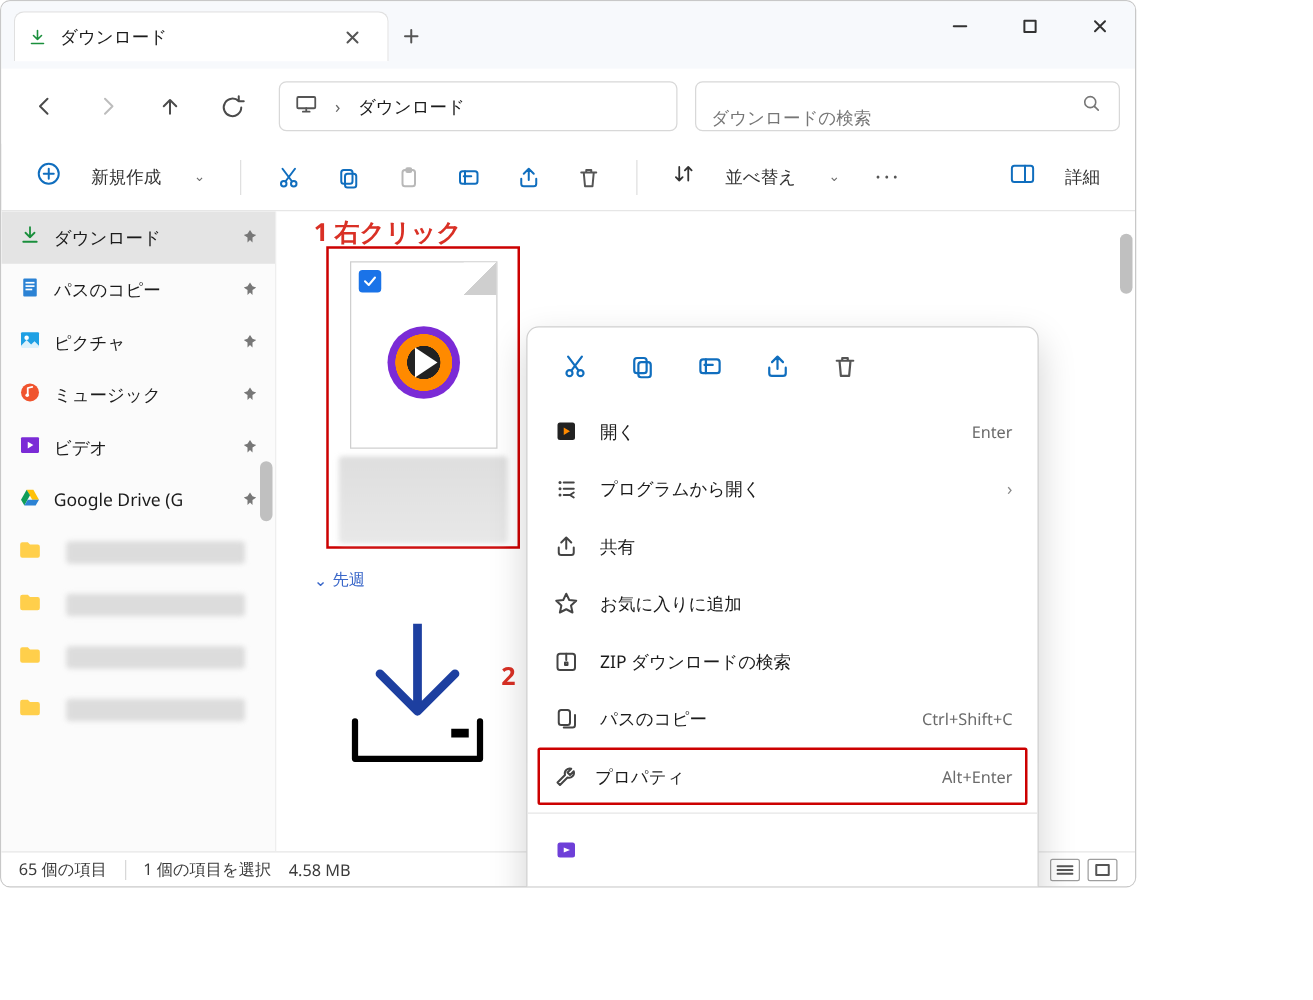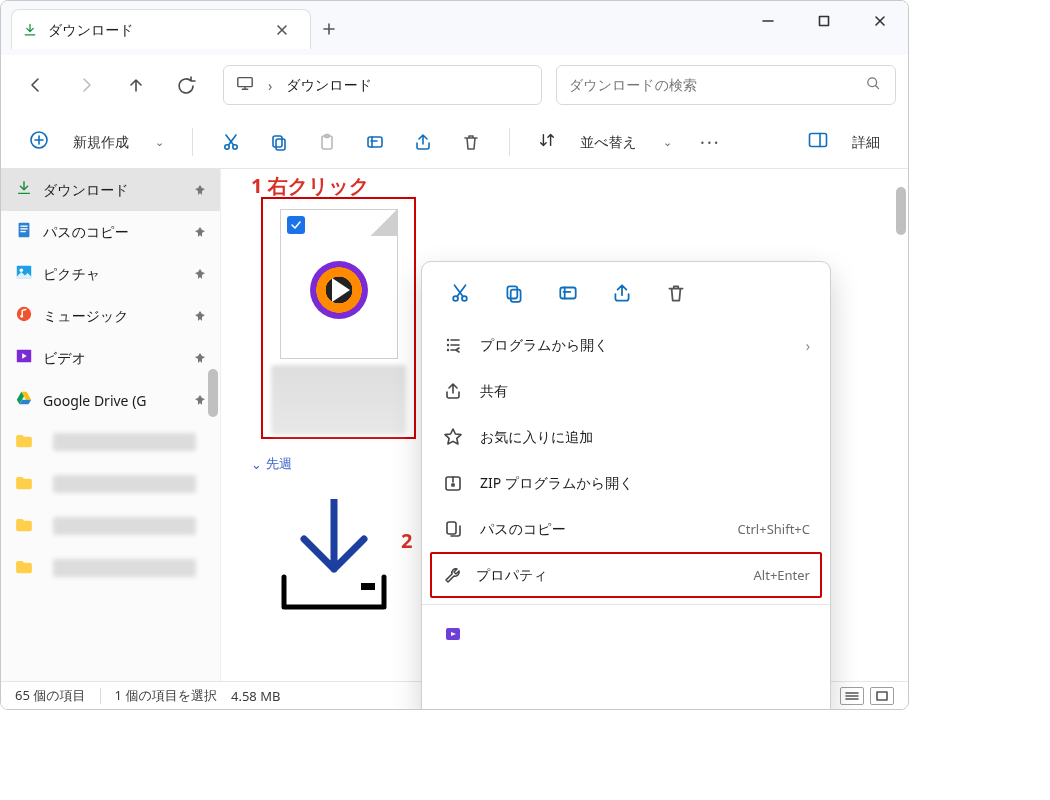--- a/index.html
+++ b/index.html
@@ -26,21 +26,21 @@
   .tab-close{margin-left:auto;width:28px;height:28px;display:flex;align-items:center;justify-content:center;border-radius:4px;}
   .newtab{width:36px;height:40px;margin-top:8px;display:flex;align-items:center;justify-content:center;}
   .win-controls{margin-left:auto;display:flex;}
   .win-btn{width:56px;height:40px;display:flex;align-items:center;justify-content:center;}
   
   .navbar{display:flex;align-items:center;height:60px;padding:0 12px;gap:4px;background:#fff;}
   .nav-icon{width:46px;height:40px;display:flex;align-items:center;justify-content:center;border-radius:6px;color:#4b4b4b;}
   .nav-icon.disabled{color:#bdbdbd;}
   .addr{flex:1;display:flex;align-items:center;gap:14px;height:40px;border:1px solid #d8d8d8;border-radius:6px;margin:0 10px;padding:0 12px;background:#fff;}
   .addr .crumb-sep{color:#696969;}
-  .search{width:340px;display:flex;align-items:center;height:40px;border:1px solid #d8d8d8;border-radius:6px;padding:0 12px;color:#767676;position:relative;}
+  .search{width:340px;display:flex;align-items:flex-end;height:40px;border:1px solid #d8d8d8;border-radius:6px;padding:0 12px;color:#767676;position:relative;}
   .search-icon{position:absolute;right:14px;top:50%;transform:translateY(-50%);color:#767676;}
   
   .toolbar{display:flex;align-items:center;height:54px;padding:0 18px;gap:8px;border-bottom:1px solid #e6e6e6;}
   .tb-btn{display:flex;align-items:center;gap:24px;height:36px;padding:0 10px;border-radius:6px;color:var(--accent);}
   .tb-plain{color:#333;}
   .tb-sep{width:1px;height:28px;background:#e0e0e0;margin:0 10px;}
   .tb-grow{flex:1;}
   .chev{font-size:11px;color:#6b6b6b;margin-left:2px;}
   
   .main{display:flex;height:calc(100% - 54px - 60px - 54px - 28px);}
@@ -404,20 +404,30 @@
       <div class="ctxt-ic muted">
           <svg width="22" height="22" viewBox="0 0 20 20">
             <path d="M4 6h12M8 6V4h4v2M6 6l1 11h6l1-11"></path>
           </svg>
         </div>
     </div>
 
     <div class="ctxt-item">
       <span class="cic">
           <svg width="20" height="20" viewBox="0 0 20 20">
+            <rect x="3" y="3" width="14" height="14" rx="2" fill="#222" stroke="none"></rect>
+            <path d="M8 7l5 3-5 3z" fill="#ff8a00" stroke="none"></path>
+          </svg>
+        </span>
+      <span class="lab">開く</span>
+      <span class="short">Enter</span>
+    </div>
+    <div class="ctxt-item">
+      <span class="cic">
+          <svg width="20" height="20" viewBox="0 0 20 20">
             <circle cx="5" cy="5" r="1.2" fill="#444" stroke="none"></circle>
             <circle cx="5" cy="10" r="1.2" fill="#444" stroke="none"></circle>
             <circle cx="5" cy="15" r="1.2" fill="#444" stroke="none"></circle>
             <path d="M8 5h8M8 10h8M8 15h5m3-2l-3 2 3 2"></path>
           </svg>
         </span>
       <span class="lab">プログラムから開く</span>
       <span class="sub">›</span>
     </div>
     <div class="ctxt-item">
@@ -436,21 +446,21 @@
         </span>
       <span class="lab">お気に入りに追加</span>
     </div>
     <div class="ctxt-item">
       <span class="cic">
           <svg width="20" height="20" viewBox="0 0 20 20">
             <rect x="3" y="4" width="14" height="13" rx="2"></rect>
             <path d="M10 4v5m-1 2h2v2h-2z"></path>
           </svg>
         </span>
-      <span class="lab">ZIP プログラムから開く</span>
+      <span class="lab">ZIP ダウンロードの検索</span>
     </div>
     <div class="ctxt-item">
       <span class="cic">
           <svg width="20" height="20" viewBox="0 0 20 20">
             <rect x="4" y="3" width="9" height="12" rx="2"></rect>
             <path d="M8 17h7a2 2 0 0 0 2-2V7"></path>
           </svg>
         </span>
       <span class="lab">パスのコピー</span>
       <span class="short">Ctrl+Shift+C</span>

